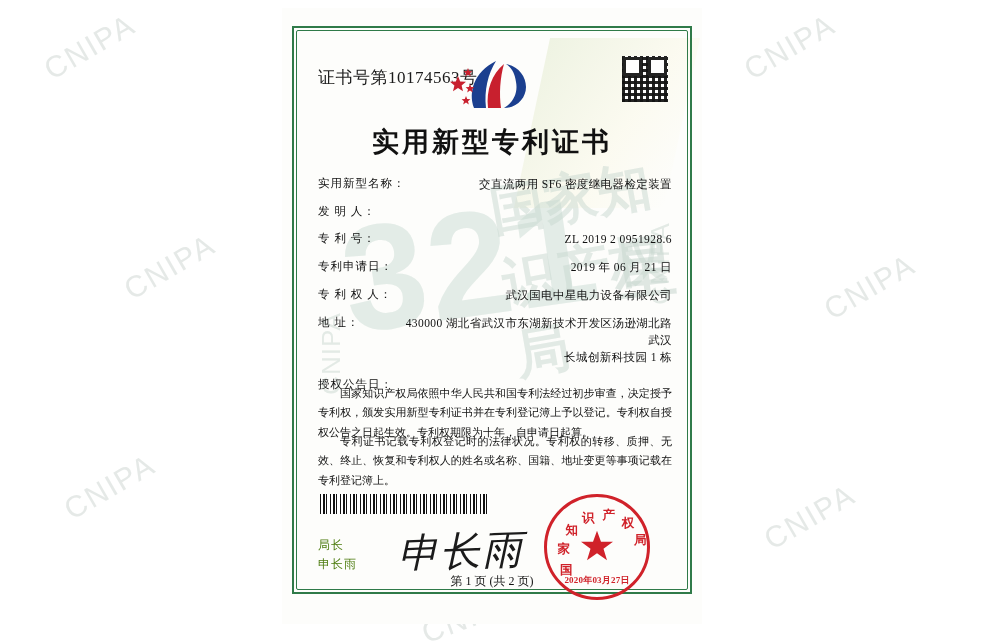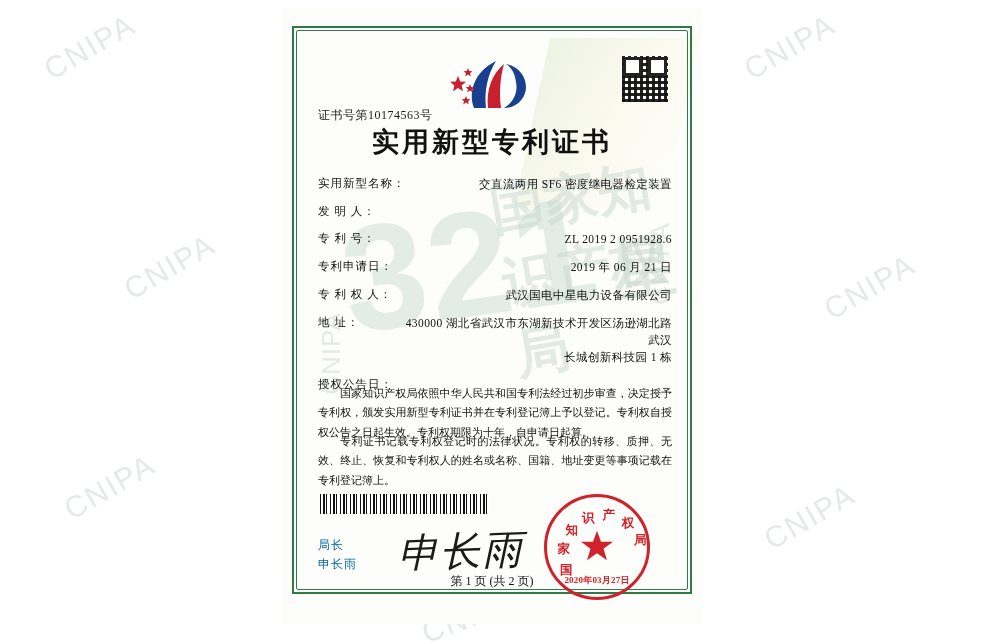--- a/index.html
+++ b/index.html
@@ -111,24 +111,23 @@
     user-select: none;
     pointer-events: none;
     transform: rotate(-30deg);
   }
 
   
   .cert-no {
     position: absolute;
     left: 36px;
     top: 58px;
-    font-size: 12px;
+    font-size: 17px;
     color: #1a1a1a;
     letter-spacing: 0.5px;
-    margin-top: 41px;
   }
   .qr {
     position: absolute;
     right: 34px;
     top: 48px;
     width: 46px;
     height: 46px;
     background:
       repeating-linear-gradient(90deg, #111 0 3px, #fff 3px 6px),
       repeating-linear-gradient(0deg, #111 0 3px, #fff 3px 6px);
@@ -234,21 +233,21 @@
         #111 6px 7px, #fff 7px 10px);
   }
 
   
   .sig-label {
     position: absolute;
     left: 36px;
     top: 528px;
     font-size: 12px;
     line-height: 1.55;
-    color: #0369a1;
+    color: #4d7c0f;
     letter-spacing: 1px;
   }
   .sig-hand {
     position: absolute;
     left: 116px;
     top: 516px;
     font-size: 40px;
     font-family: "DejaVu Serif", serif;
     font-style: italic;
     color: #1b1b1b;

